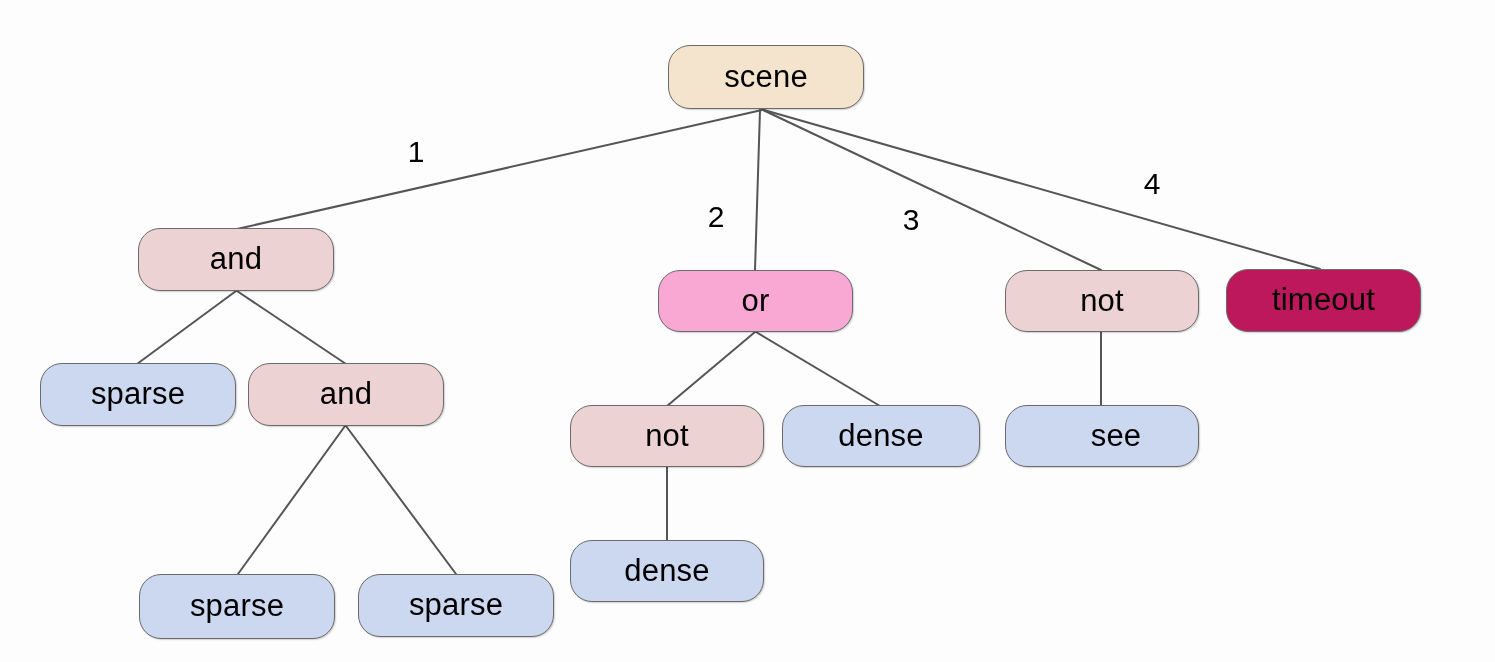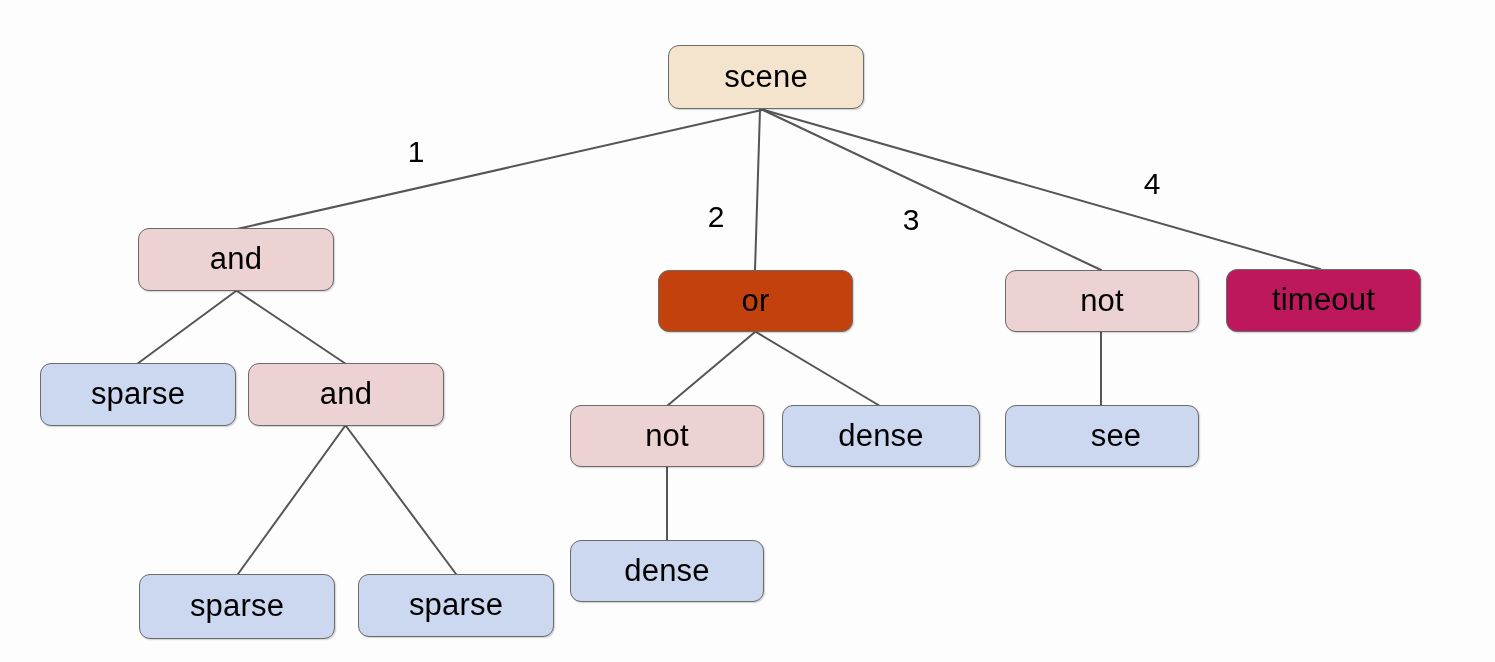--- a/index.html
+++ b/index.html
@@ -19,21 +19,21 @@
     position: absolute;
     left: 0;
     top: 0;
     width: 1495px;
     height: 662px;
   }
   .node {
     position: absolute;
     box-sizing: border-box;
     border: 1.6px solid #6b6b6b;
-    border-radius: 11px;
+    border-radius: 22px;
     display: flex;
     align-items: center;
     justify-content: center;
     color: #000000;
     font-size: 31px;
     line-height: 1;
     letter-spacing: 0.2px;
     box-shadow: 1px 1px 1.5px rgba(0,0,0,0.18);
     white-space: nowrap;
   }
@@ -82,21 +82,21 @@
       </div>
       <div class="node" style="left: 248px; top: 363px; width: 196px; height: 63px; background: rgb(236, 210, 210); border-color: rgb(107, 107, 107);">
         <span class="node-label">and</span>
       </div>
       <div class="node" style="left: 139px; top: 574px; width: 196px; height: 65px; background: rgb(204, 215, 240); border-color: rgb(107, 107, 107);">
         <span class="node-label">sparse</span>
       </div>
       <div class="node" style="left: 358px; top: 574px; width: 196px; height: 63px; background: rgb(204, 215, 240); border-color: rgb(107, 107, 107);">
         <span class="node-label">sparse</span>
       </div>
-      <div class="node" style="left: 658px; top: 270px; width: 195px; height: 62px; background: #c2410c; border-color: rgb(107, 107, 107); justify-content: center;">
+      <div class="node" style="left: 658px; top: 270px; width: 195px; height: 62px; background: #f9a8d4; border-color: rgb(107, 107, 107); justify-content: center;">
         <span class="node-label">or</span>
       </div>
       <div class="node" style="left: 570px; top: 405px; width: 194px; height: 62px; background: rgb(236, 210, 210); border-color: rgb(107, 107, 107);">
         <span class="node-label">not</span>
       </div>
       <div class="node" style="left: 782px; top: 405px; width: 198px; height: 62px; background: rgb(204, 215, 240); border-color: rgb(107, 107, 107);">
         <span class="node-label">dense</span>
       </div>
       <div class="node" style="left: 570px; top: 540px; width: 194px; height: 62px; background: rgb(204, 215, 240); border-color: rgb(107, 107, 107);">
         <span class="node-label">dense</span>

